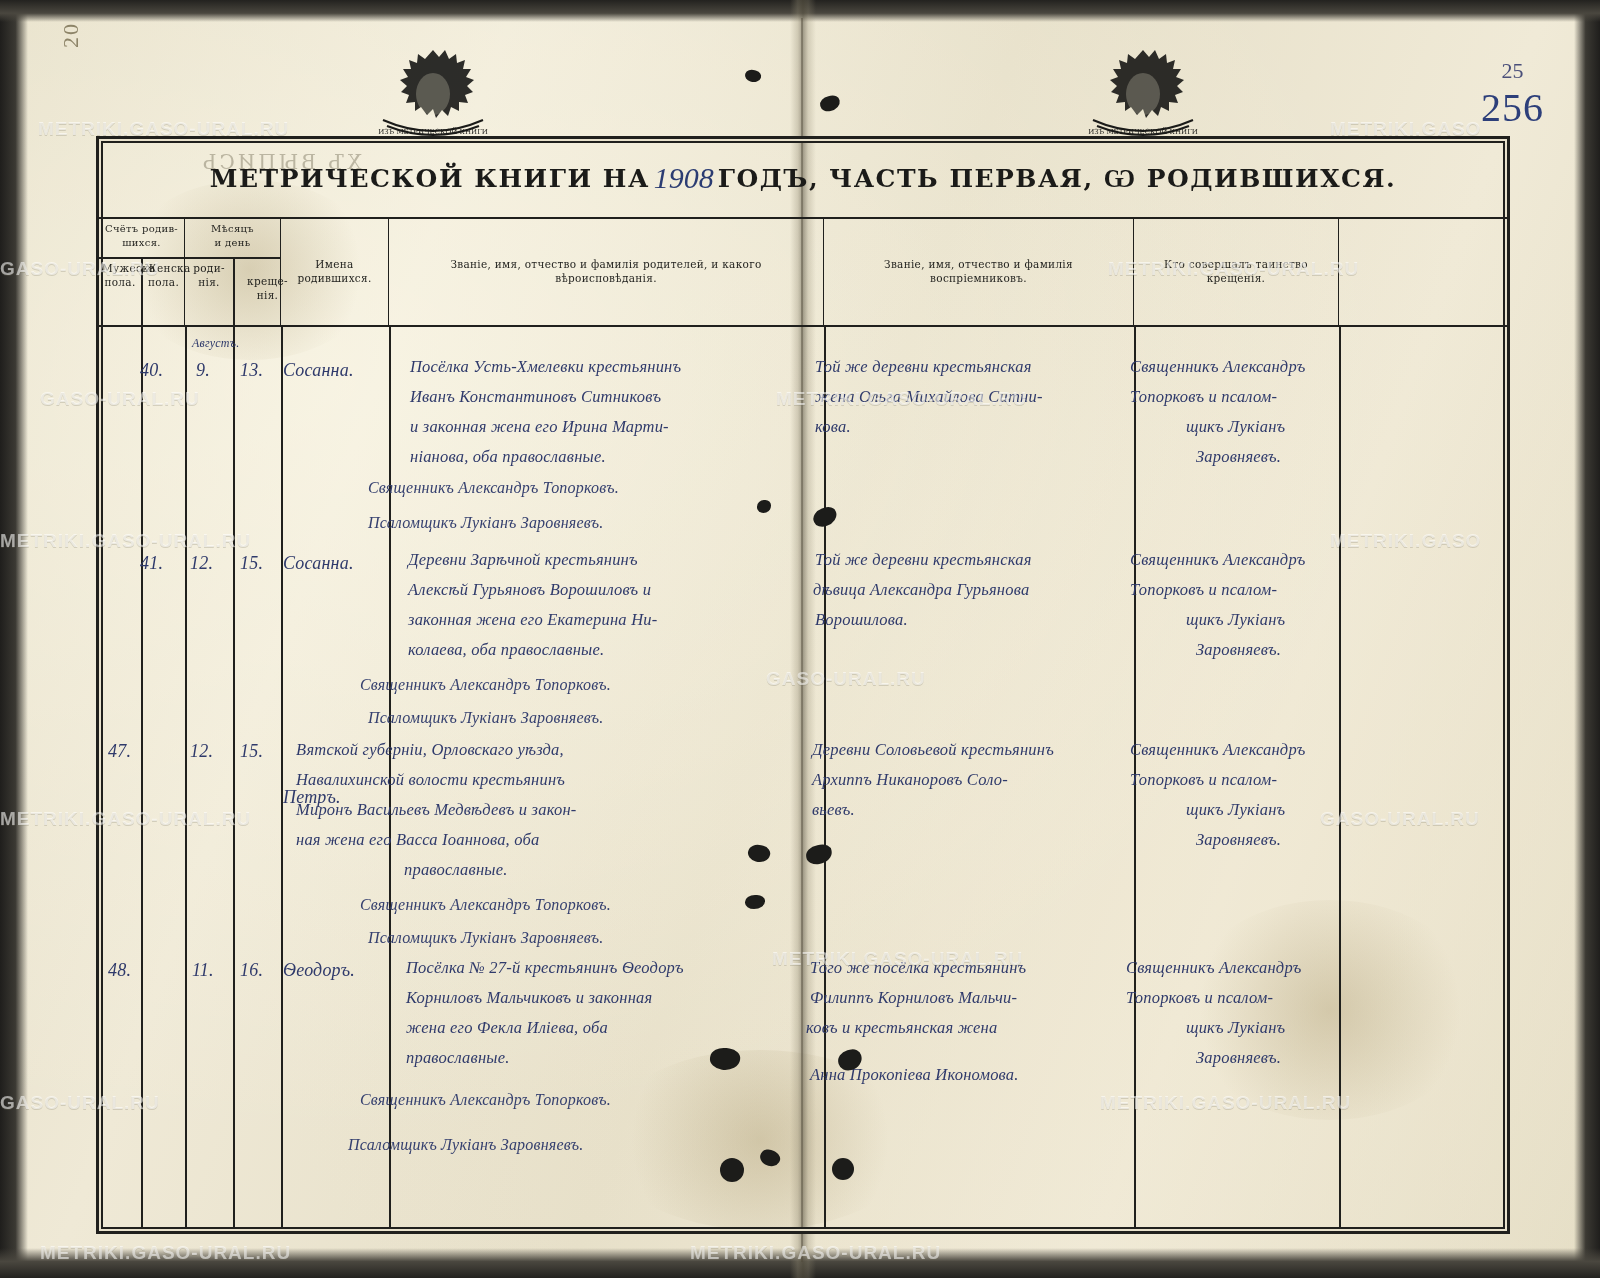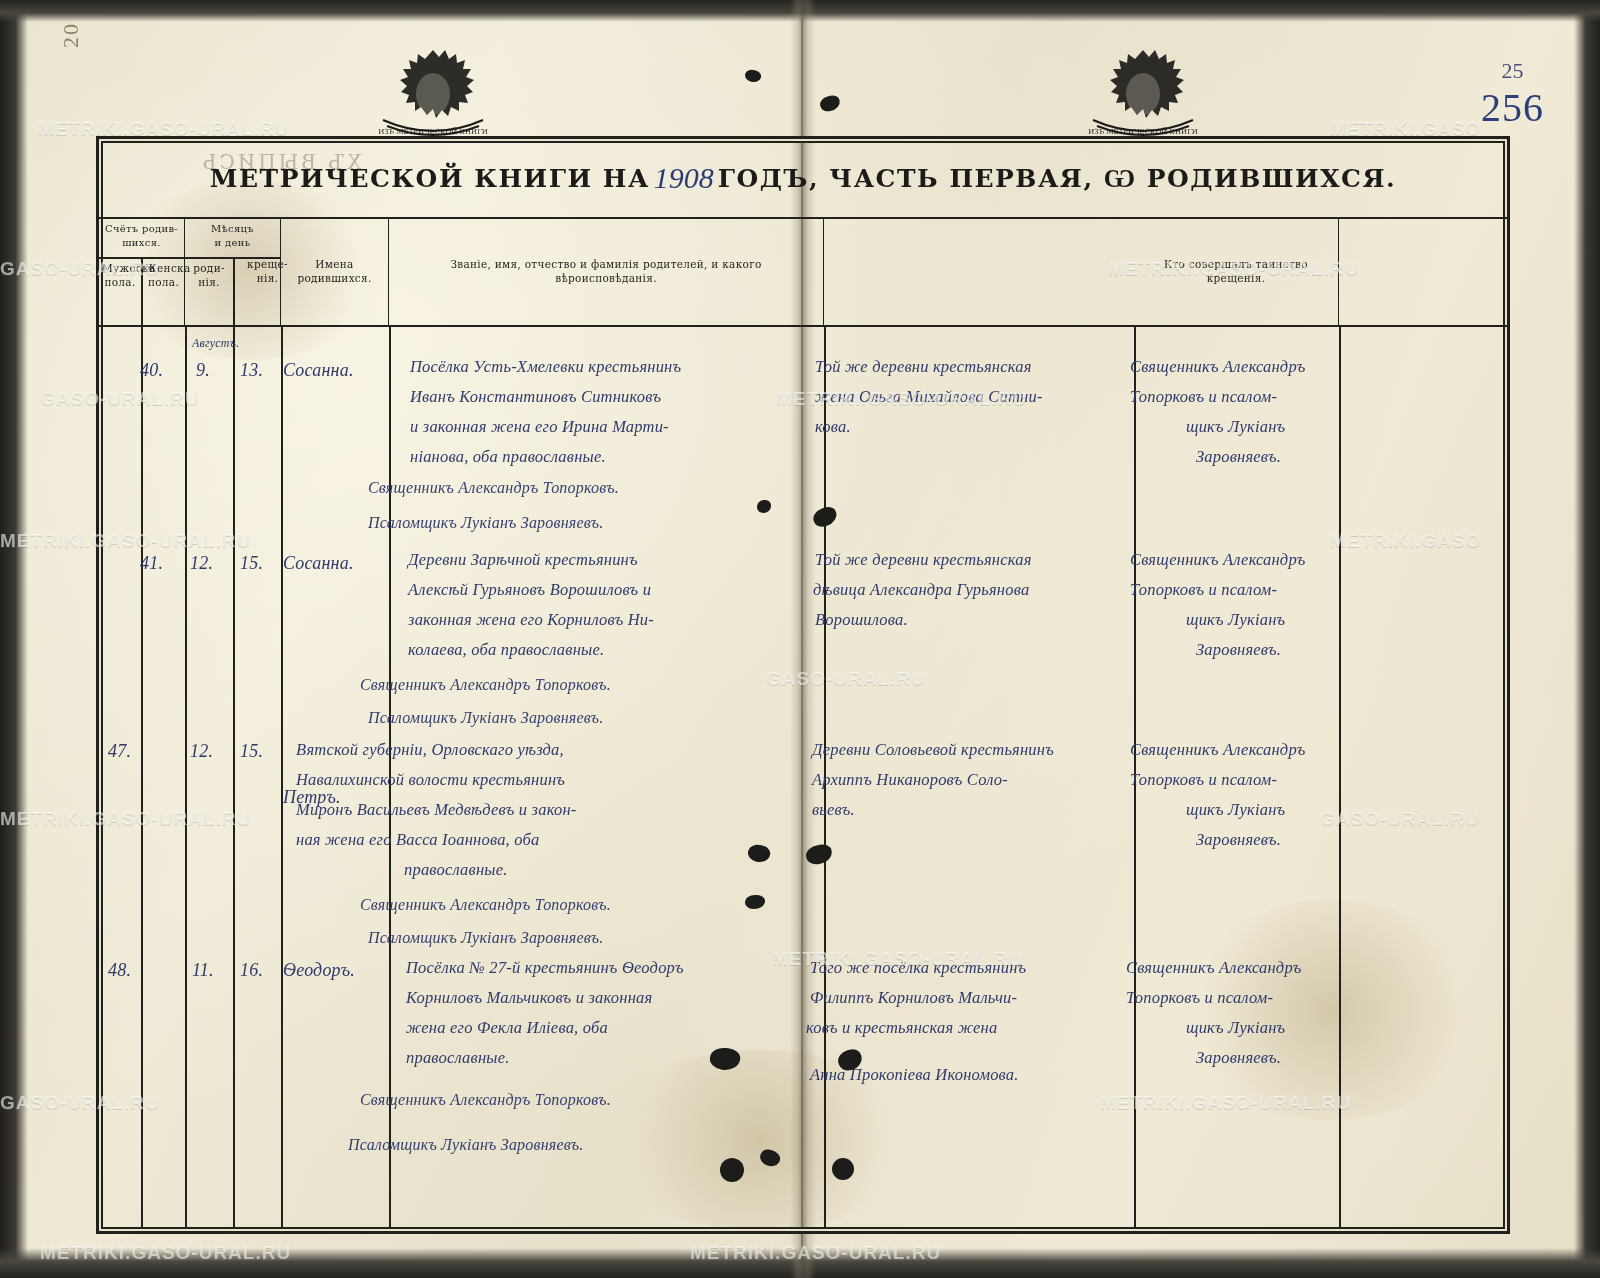--- a/index.html
+++ b/index.html
@@ -298,28 +298,30 @@
 пола.</div>
 
       <div class="hcell" style="left:86px;width:96px;">
         <div class="hsplit-label" style="white-space:pre-line;">Мѣсяцъ
 и день</div>
       </div>
       <div class="hline" style="left:86px;top:40px;width:96px;"></div>
       <div class="vline" style="left:134px;top:40px;height:68px;"></div>
       <div class="hcell" style="left:86px;top:40px;width:48px;height:68px;border-right:none;">роди-
 нія.</div>
-      <div class="hcell" style="left:135px;top:36px;width:67px;height:68px;border-right:none;">креще-
+      <div class="hcell" style="left:135px;top:53px;width:67px;height:68px;border-right:none;">креще-
 нія.</div>
 
       <div class="hcell mid" style="left:182px;width:108px;">Имена родившихся.</div>
 
       <div class="hcell mid" style="left:290px;width:435px;white-space:pre-line;">Званіе, имя, отчество и фамилія родителей, и какого
 вѣроисповѣданія.</div>
 
+      <div class="hcell mid" style="left:725px;width:310px;white-space:pre-line;">Званіе, имя, отчество и фамилія
+воспріемниковъ.</div>
 
       <div class="hcell mid" style="left:1035px;width:205px;white-space:pre-line;">Кто совершалъ таинство
 крещенія.</div>
 
     </div>
 
     <div class="body-area">
       <div class="bvline" style="left:42px;"></div>
       <div class="bvline" style="left:86px;"></div>
       <div class="bvline" style="left:134px;"></div>
@@ -350,21 +352,21 @@
   <div class="hw" style="left:1130px;top:382px;">Топорковъ и псалом-</div>
   <div class="hw" style="left:1186px;top:412px;">щикъ Лукіанъ</div>
   <div class="hw" style="left:1196px;top:442px;">Заровняевъ.</div>
 
   <div class="hw num" style="left:140px;top:548px;">41.</div>
   <div class="hw num" style="left:190px;top:548px;">12.</div>
   <div class="hw num" style="left:240px;top:548px;">15.</div>
   <div class="hw name" style="left:283px;top:548px;">Сосанна.</div>
   <div class="hw" style="left:408px;top:545px;">Деревни Зарѣчной крестьянинъ</div>
   <div class="hw" style="left:408px;top:575px;">Алексѣй Гурьяновъ Ворошиловъ и</div>
-  <div class="hw" style="left:408px;top:605px;">законная жена его Корниловъ Ни-</div>
+  <div class="hw" style="left:408px;top:605px;">законная жена его Екатерина Ни-</div>
   <div class="hw" style="left:408px;top:635px;">колаева, оба православные.</div>
   <div class="hw sign" style="left:360px;top:670px;">Священникъ Александръ Топорковъ.</div>
   <div class="hw sign" style="left:368px;top:703px;">Псаломщикъ Лукіанъ Заровняевъ.</div>
   <div class="hw" style="left:815px;top:545px;">Той же деревни крестьянская</div>
   <div class="hw" style="left:813px;top:575px;">дѣвица Александра Гурьянова</div>
   <div class="hw" style="left:815px;top:605px;">Ворошилова.</div>
   <div class="hw" style="left:1130px;top:545px;">Священникъ Александръ</div>
   <div class="hw" style="left:1130px;top:575px;">Топорковъ и псалом-</div>
   <div class="hw" style="left:1186px;top:605px;">щикъ Лукіанъ</div>
   <div class="hw" style="left:1196px;top:635px;">Заровняевъ.</div>

